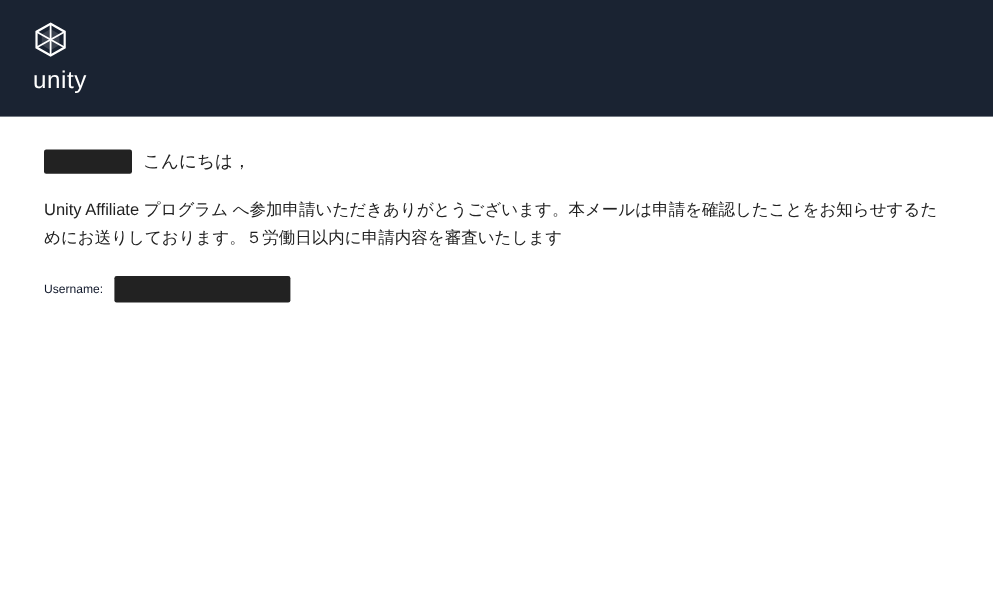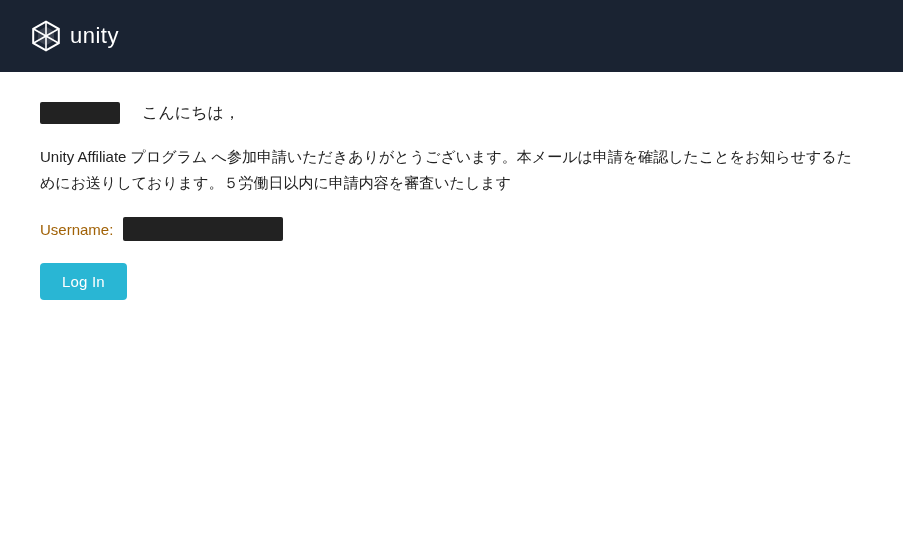--- a/index.html
+++ b/index.html
@@ -24,22 +24,22 @@
 
     .header {
       background: #1a2332;
       padding: 20px 30px;
       display: flex;
       align-items: center;
     }
 
     .unity-logo {
       display: flex;
-      align-items: center;
       gap: 8px;
+      flex-direction: column;
     }
 
     .unity-logo-icon {
       width: 32px;
       height: 32px;
     }
 
     .unity-logo-text {
       color: #ffffff;
       font-size: 22px;
@@ -47,21 +47,21 @@
       letter-spacing: 0.5px;
     }
 
     .content {
       padding: 30px 40px 40px 40px;
     }
 
     .greeting-row {
       display: flex;
       align-items: center;
-      gap: 22px;
+      gap: 10px;
       margin-bottom: 20px;
     }
 
     .username-placeholder-greeting {
       background: #222;
       color: #222;
       width: 80px;
       height: 22px;
       display: inline-block;
       border-radius: 2px;
@@ -81,22 +81,22 @@
     }
 
     .username-row {
       display: flex;
       align-items: center;
       gap: 10px;
       margin-bottom: 22px;
     }
 
     .username-label {
-      font-size: 15px;
-      color: #a16207;
+      font-size: 11px;
+      color: #0f172a;
       font-weight: 400;
     }
 
     .username-value-box {
       background: #222;
       color: #222;
       width: 160px;
       height: 24px;
       display: inline-block;
       border-radius: 2px;
@@ -146,17 +146,16 @@
 
     
 
     
     <div class="username-row">
       <span class="username-label">Username:</span>
       <span class="username-value-box">&nbsp;</span>
     </div>
 
     
-    <button class="login-button">Log In</button>
 
   </div>
 
 </div>
 
 </body></html>

